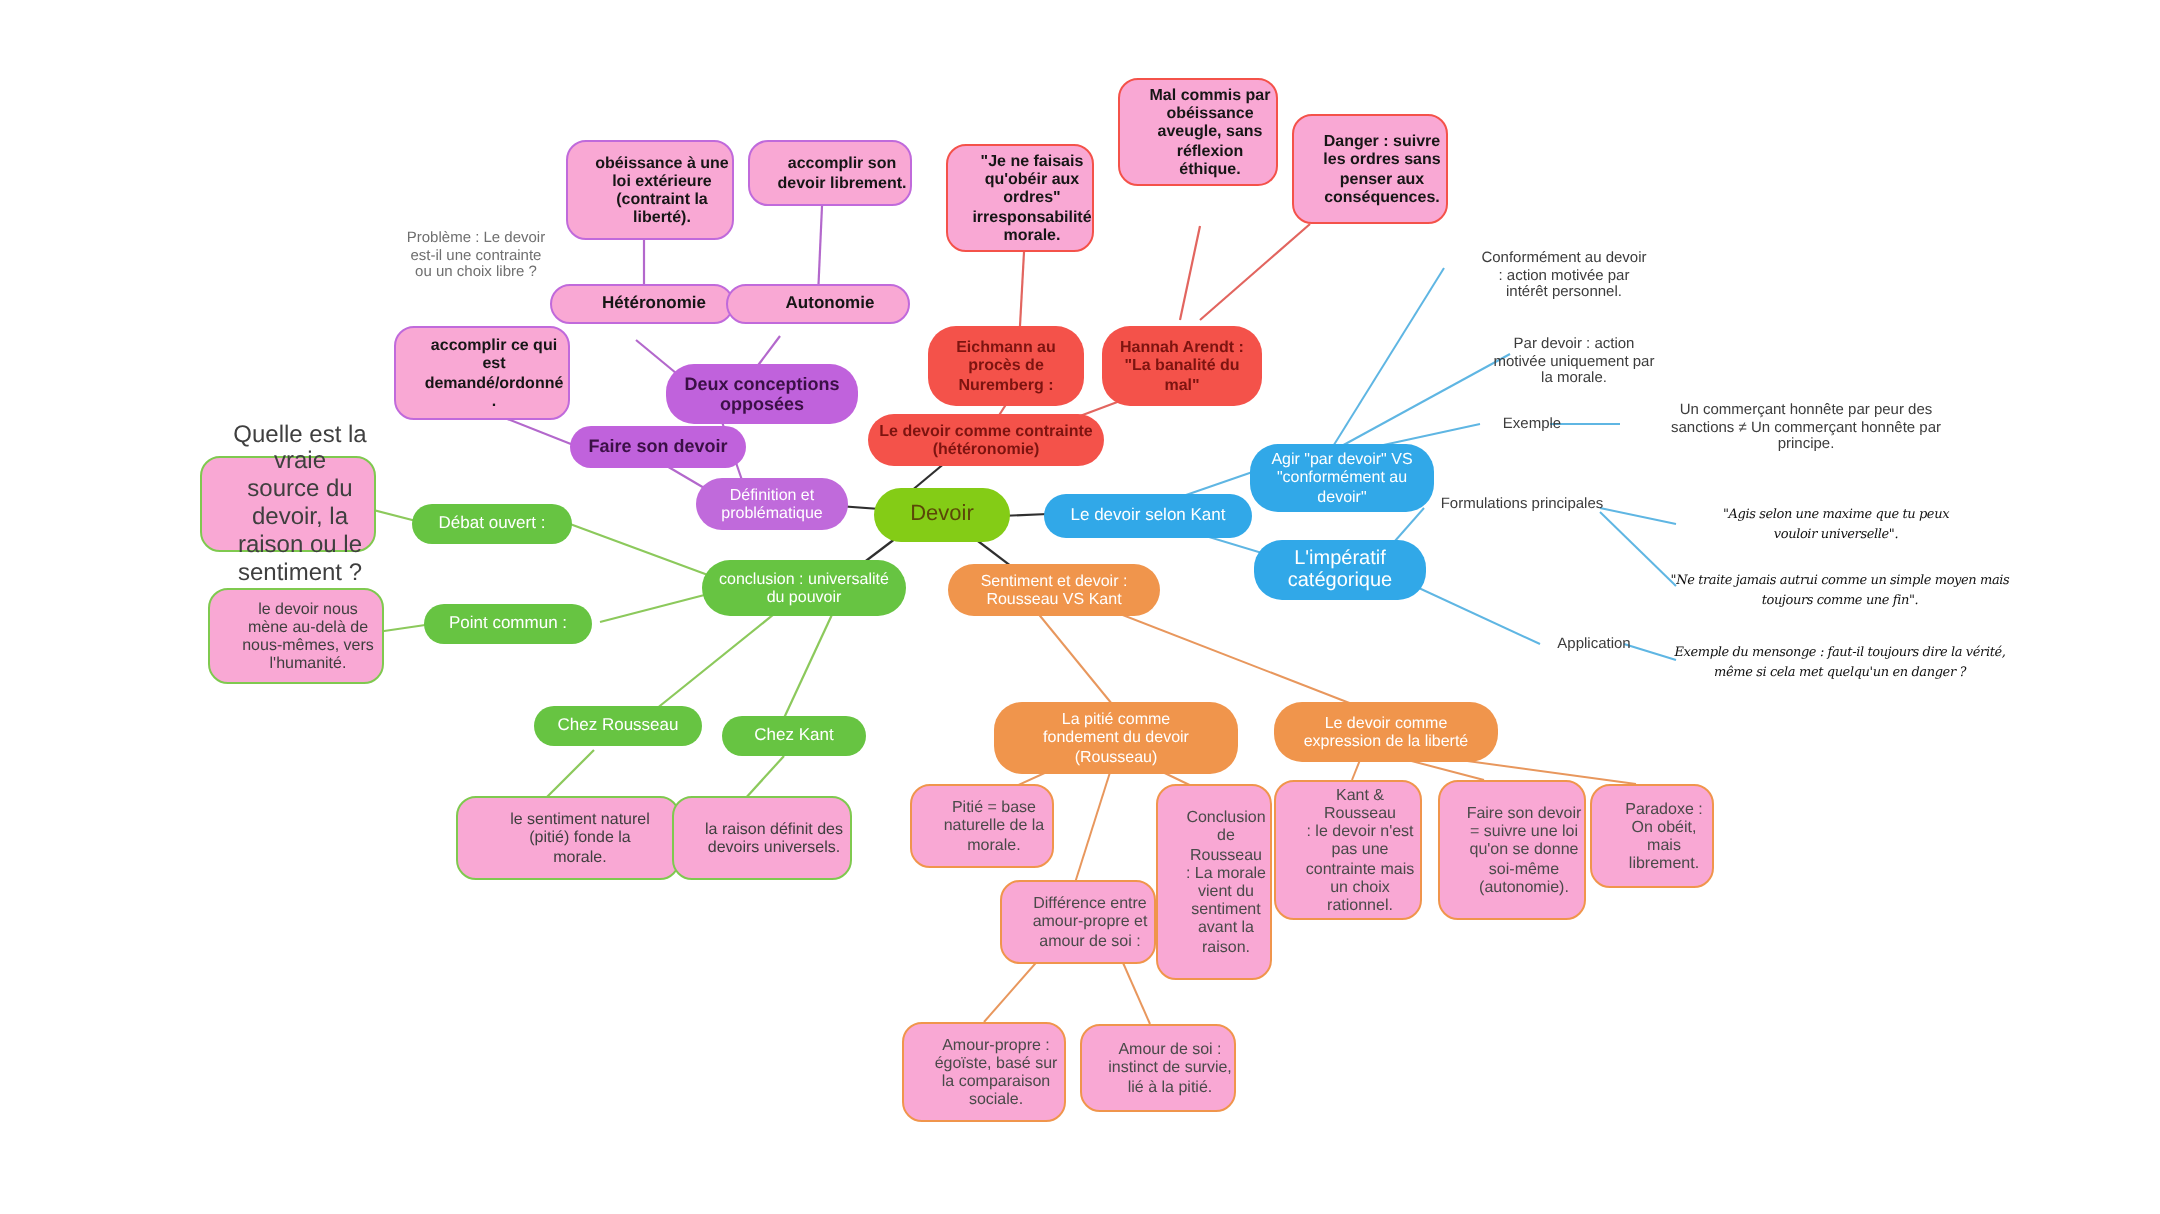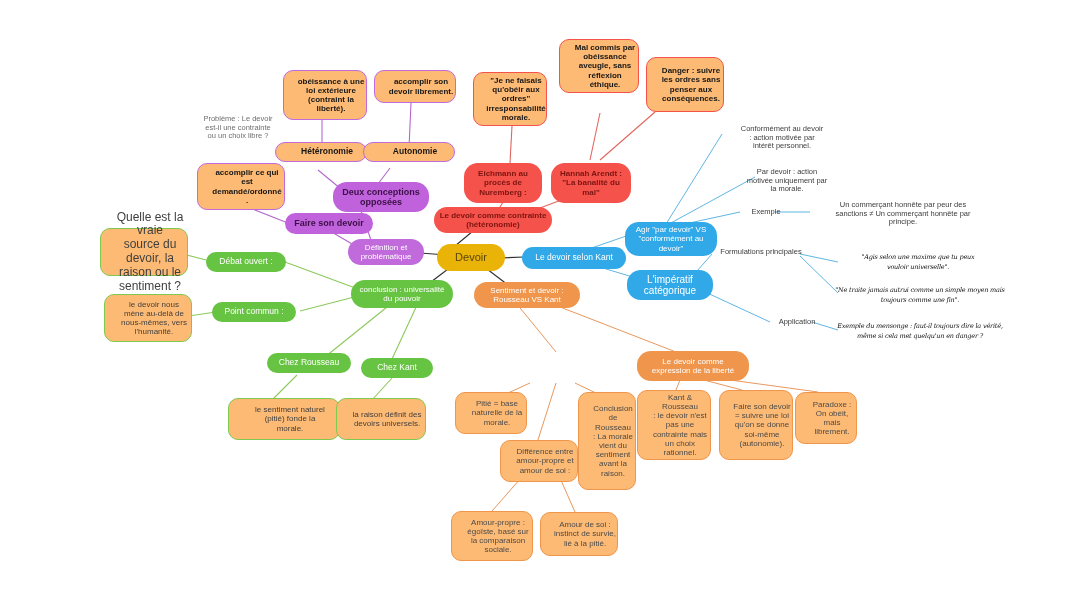--- a/index.html
+++ b/index.html
@@ -41,25 +41,25 @@
     border-radius: 14px;
     color: #ffffff;
     font-weight: normal;
   }
   .pill.purple  { background: #C06ADB; }
   .pill.purple2 { background: #C062DC; color:#3b1046; font-weight:bold; }
   .pill.red     { background: #F4524A; color:#7d1410; font-weight:bold; }
   .pill.green   { background: #67C442; }
   .pill.blue    { background: #31A8E8; }
   .pill.orange  { background: #F0954C; }
-  .pill.yellow  { background: #eab308; color:#5a4708; }
+  .pill.yellow  { background: #84cc16; color:#5a4708; }
 
   
   .box {
-    background: #fdba74;
+    background: #f9a8d4;
     border-radius: 10px;
     border: 1px solid #cccccc;
     padding-left: 12px;
   }
   .box.purple  { border-color: #C06ADB; color: #161616; font-weight: bold; }
   .box.red     { border-color: #F4524A; color: #161616; font-weight: bold; }
   .box.green   { border-color: #7FC94F; color: #3f3f3f; }
   .box.orange  { border-color: #F0954C; color: #4a4a4a; }
 
   
@@ -268,20 +268,23 @@
   <div class="node box green" style="left:228px; top:398px; width:112px; height:42px; font-size:8px;">le sentiment naturel
 (pitié) fonde la
 morale.</div>
 
   <div class="node box green" style="left:336px; top:398px; width:90px; height:42px; font-size:8px;">la raison définit des
 devoirs universels.</div>
 
   <div class="node pill orange" style="left:474px; top:282px; width:106px; height:26px; font-size:8px;">Sentiment et devoir :
 Rousseau VS Kant</div>
 
+  <div class="node pill orange" style="left:497px; top:351px; width:122px; height:36px; font-size:8px;">La pitié comme
+fondement du devoir
+(Rousseau)</div>
 
   <div class="node pill orange" style="left:637px; top:351px; width:112px; height:30px; font-size:8px;">Le devoir comme
 expression de la liberté</div>
 
   <div class="node box orange" style="left:455px; top:392px; width:72px; height:42px; font-size:8px;">Pitié = base
 naturelle de la
 morale.</div>
 
   <div class="node box orange" style="left:578px; top:392px; width:58px; height:98px; font-size:8px;">Conclusion
 de Rousseau

